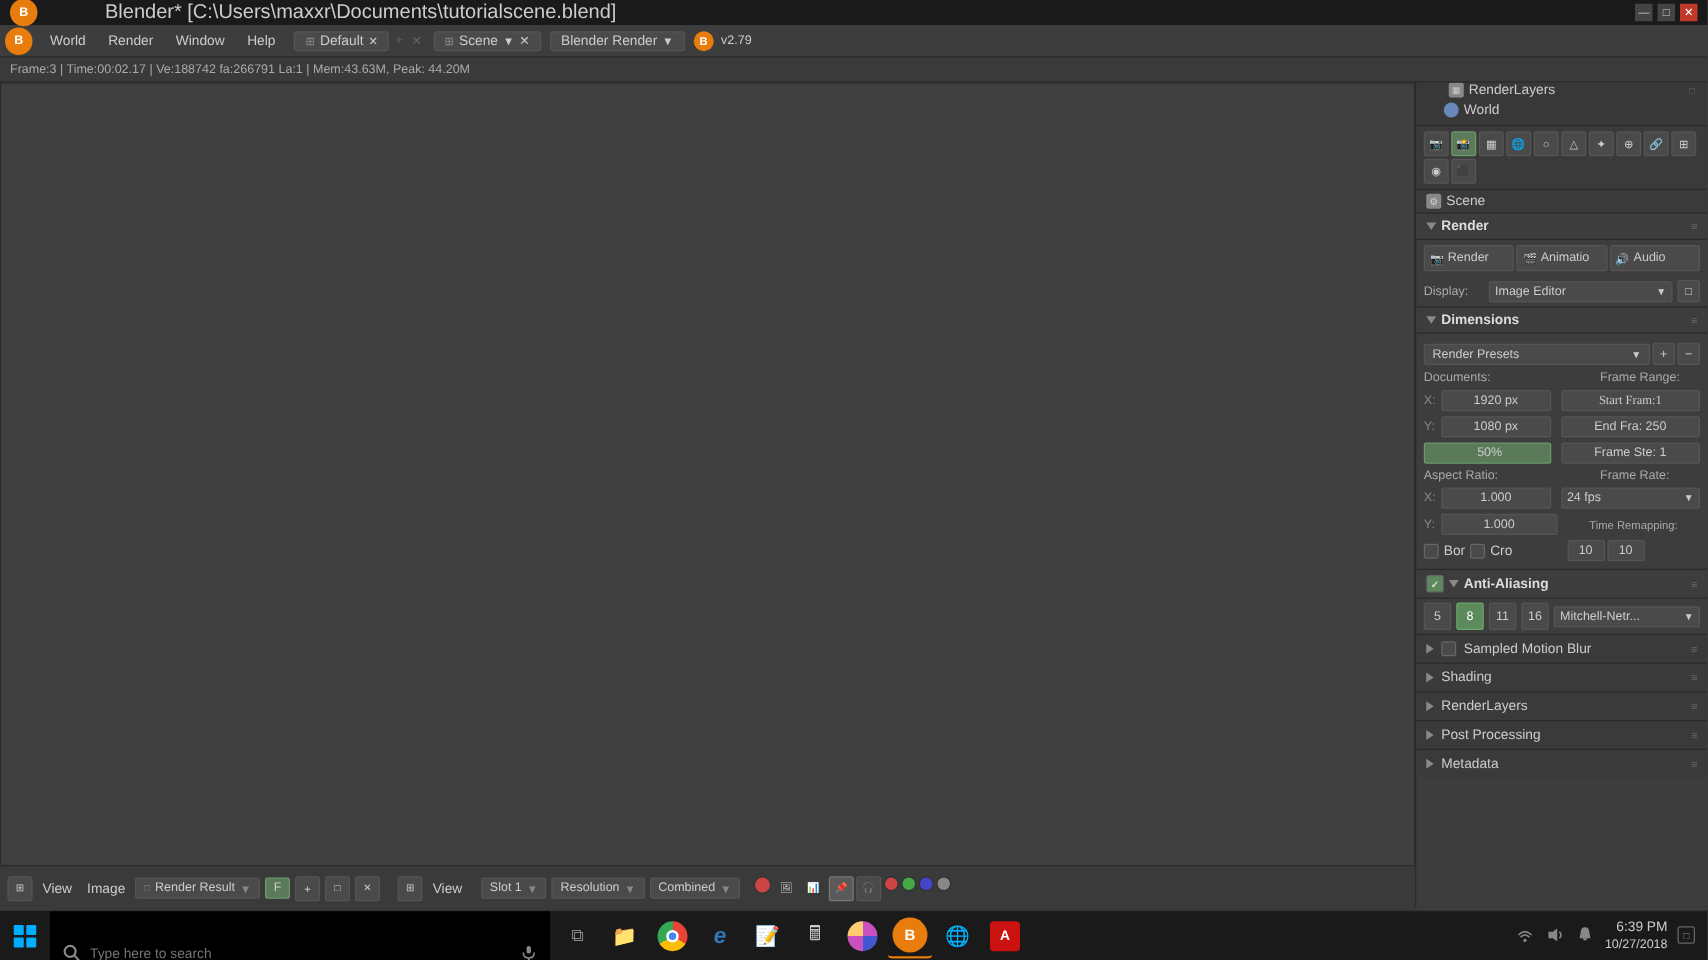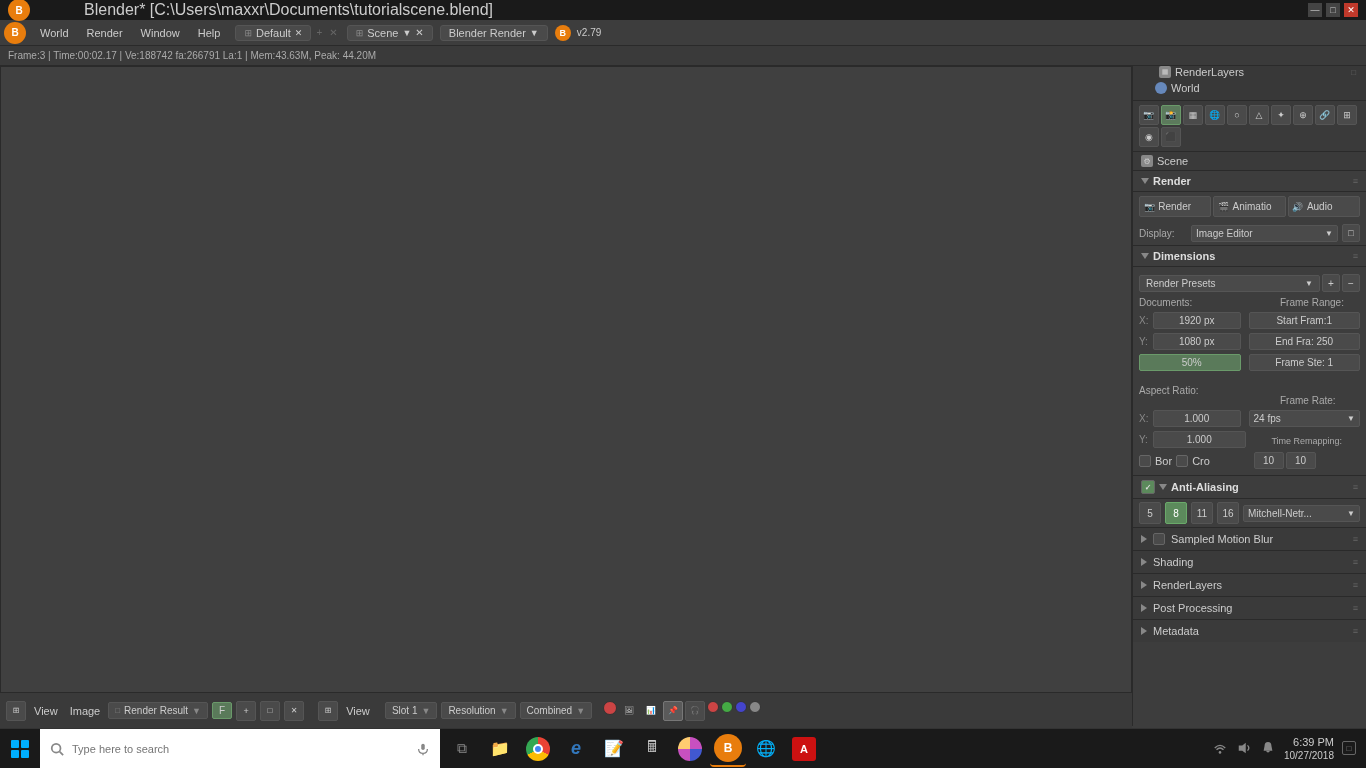--- a/index.html
+++ b/index.html
@@ -562,22 +562,22 @@
     }
     #taskbar-start {
       width: 40px; height: 40px;
       background: #1a1a1a;
       display: flex; align-items: center; justify-content: center;
       cursor: pointer;
     }
     #taskbar-search {
       flex: 1;
       height: 40px;
-      background: #ffffff;
-      display: flex; align-items: center;
+      background: #000000;
+      display: flex; align-items: flex-end;
       padding: 0 10px;
       gap: 8px;
       max-width: 400px;
     }
     #taskbar-apps {
       display: flex; align-items: center;
       height: 40px;
       gap: 2px;
       padding: 0 4px;
     }
@@ -824,39 +824,39 @@
 
     <div class="dim-row">
       <span class="dim-label">Documents:</span>
       <span class="dim-label" style="width:80px;">Frame Range:</span>
     </div>
     <div class="dim-row">
       <div style="flex:1; display:flex; align-items:center; gap:2px;">
         <span style="font-size:10px;color:#888;width:14px;">X:</span>
         <div class="number-input">1920 px</div>
       </div>
-      <div class="number-input" style="flex:1;margin-left:4px;">Start Fram:1</div>
+      <div class="number-input" style="flex:1;margin-left:4px;font-family:Liberation Serif, serif;">Start Fram:1</div>
     </div>
     <div class="dim-row">
       <div style="flex:1; display:flex; align-items:center; gap:2px;">
         <span style="font-size:10px;color:#888;width:14px;">Y:</span>
         <div class="number-input">1080 px</div>
       </div>
       <div class="number-input" style="flex:1;margin-left:4px;">End Fra: 250</div>
     </div>
     <div class="dim-row">
       <div style="flex:1; display:flex; justify-content:center;">
         <div class="percent-btn" style="width:100%;text-align:center;padding-left:12px;">50%</div>
       </div>
       <div class="number-input" style="flex:1;margin-left:4px;">Frame Ste: 1</div>
     </div>
 
     <div class="dim-row">
       <span class="dim-label">Aspect Ratio:</span>
-      <span class="dim-label" style="width:80px;margin-top:20px;">Frame Rate:</span>
+      <span class="dim-label" style="width:80px;">Frame Rate:</span>
     </div>
     <div class="dim-row">
       <div style="flex:1; display:flex; align-items:center; gap:2px;">
         <span style="font-size:10px;color:#888;width:14px;">X:</span>
         <div class="number-input">1.000</div>
       </div>
       <div class="display-dropdown" style="flex:1;margin-left:4px;">
         <span>24 fps</span>
         <span style="font-size:8px;">▼</span>
       </div>

